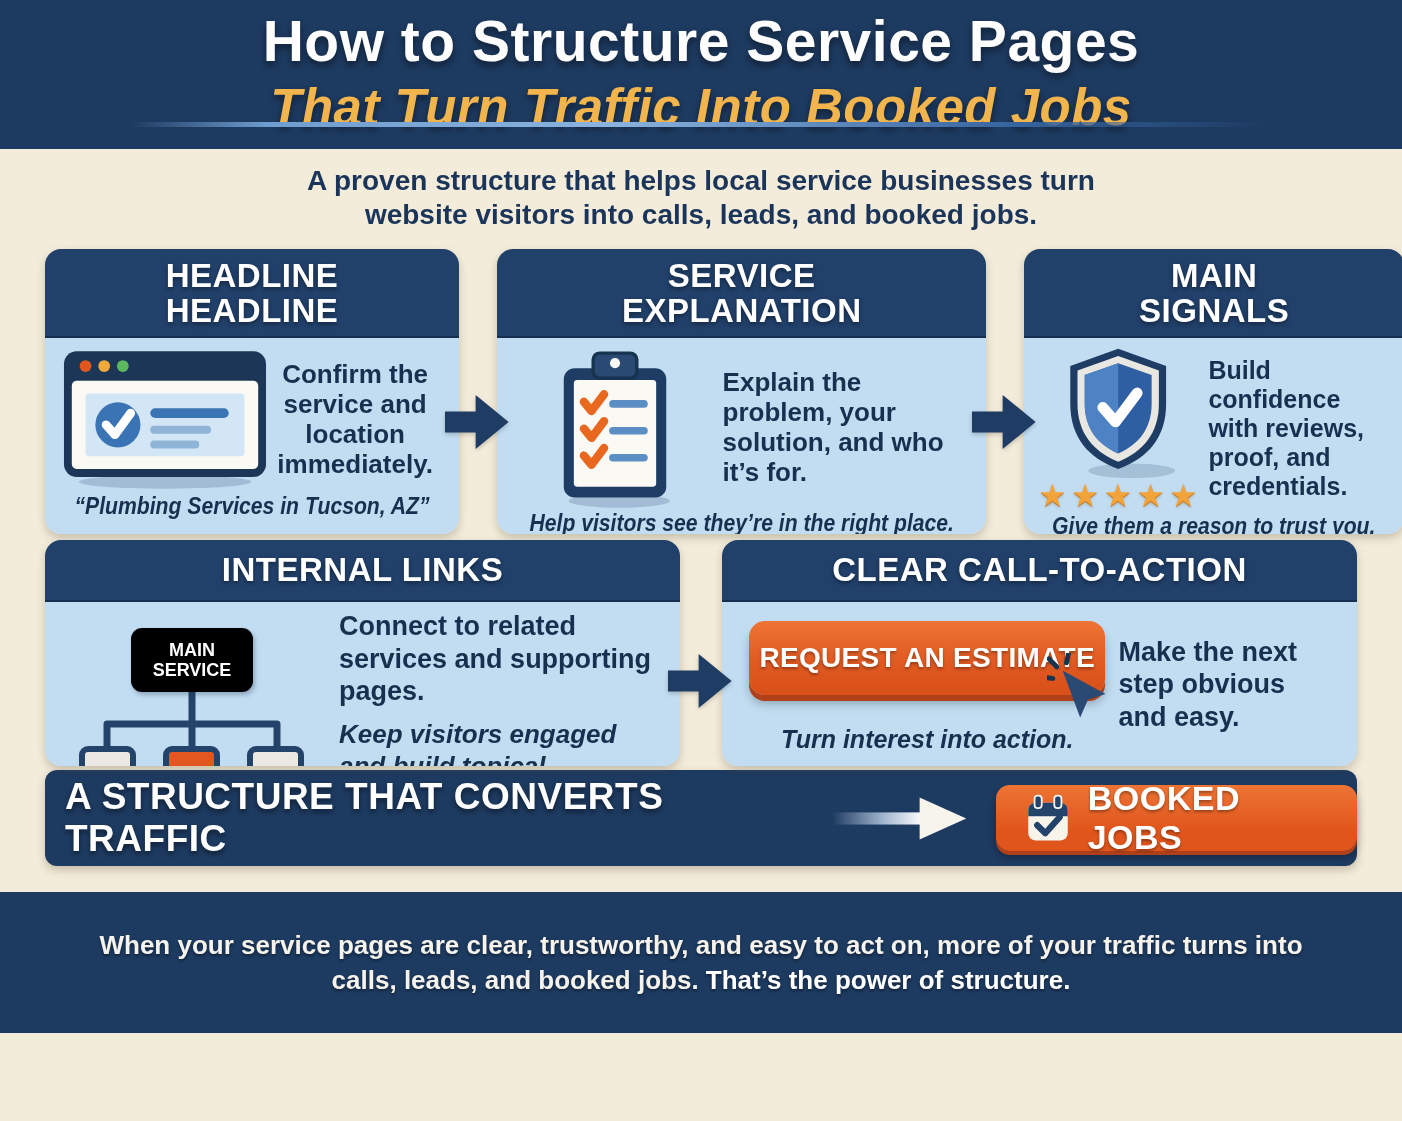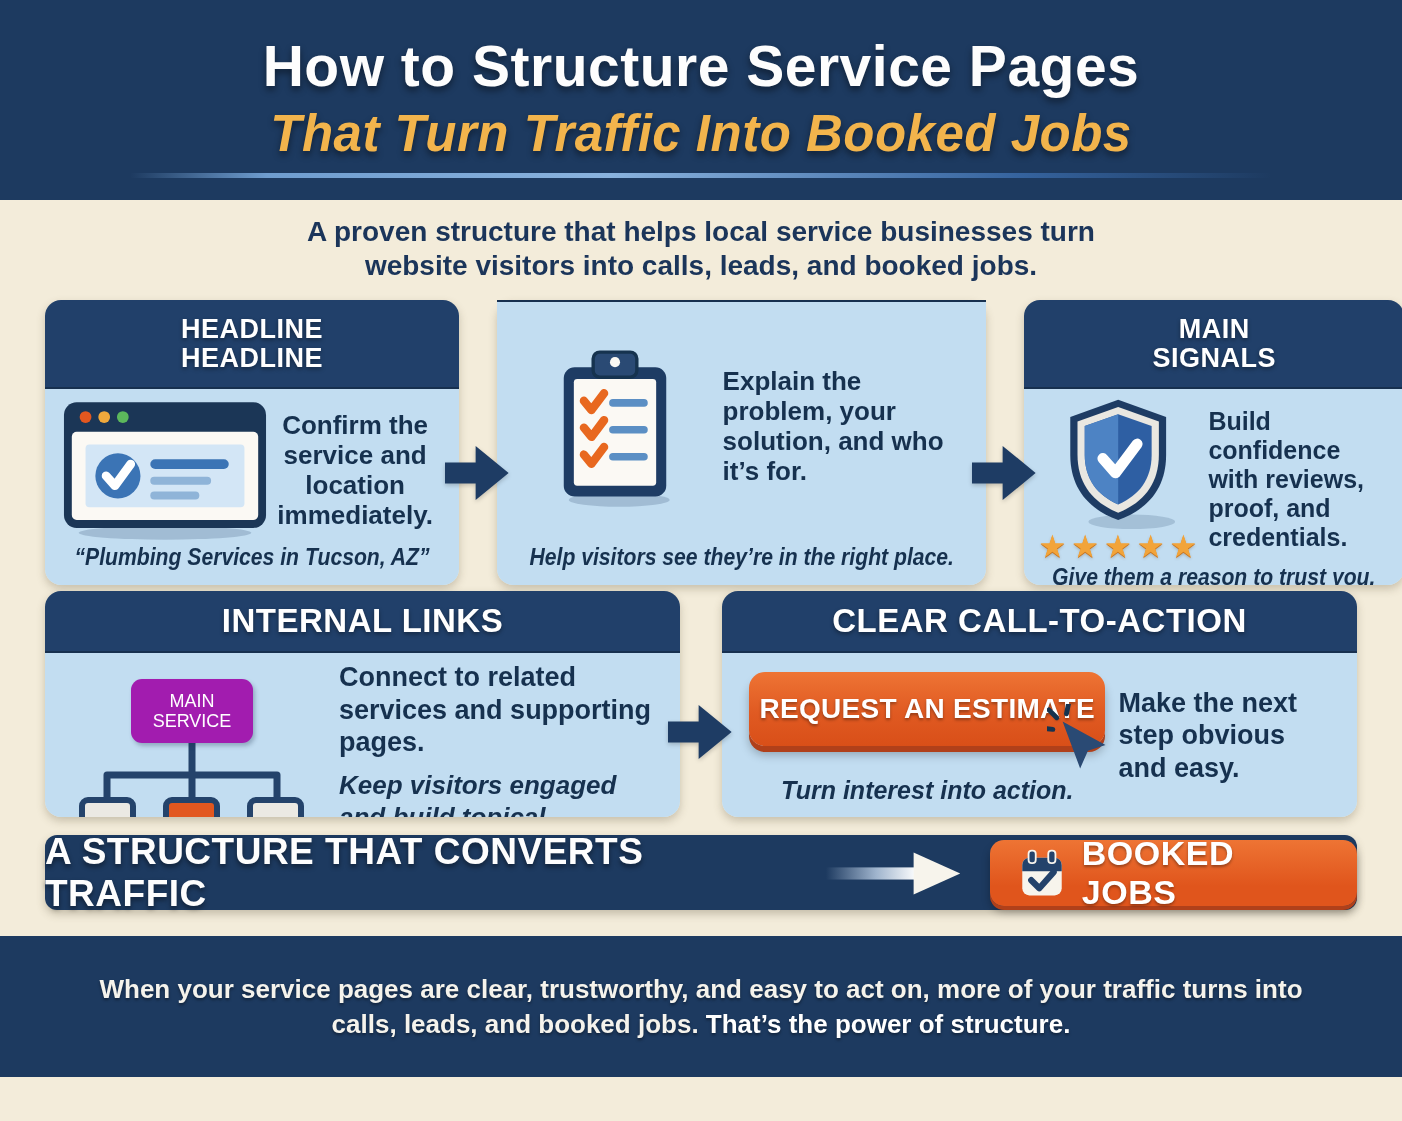--- a/index.html
+++ b/index.html
@@ -8,21 +8,21 @@
     width: 1402px; height: 1121px;
     background: #f3ecda;
     font-family: "Liberation Sans", sans-serif;
     overflow: hidden;
     color: #16314f;
   }
   .page { width: 1402px; height: 1121px; position: relative; }
 
   
   .header {
-    height: 200px; background: #1d3a60;
+    height: 149px; background: #1d3a60;
     display: flex; flex-direction: column; align-items: center; justify-content: center;
     position: relative;
   }
   .header .title {
     color: #fdfdfd; font-size: 57px; font-weight: bold; line-height: 1.02;
     letter-spacing: 0.5px; text-shadow: 0 4px 7px rgba(0,0,0,.45);
   }
   .header .subtitle {
     color: #f2b44c; font-size: 51px; font-weight: bold; font-style: italic;
     margin-top: 8px; text-shadow: 0 4px 7px rgba(0,0,0,.45); letter-spacing: 0.5px;
@@ -47,21 +47,21 @@
     flex: 1; display: flex; flex-direction: column;
     border-radius: 16px;
     box-shadow: 0 4px 8px rgba(90,80,55,.28);
   }
   .card-head {
     background: #21406a; border-radius: 16px 16px 0 0;
     display: flex; flex-direction: column; align-items: center; justify-content: center;
     color: #fff; font-weight: bold; text-align: center;
     text-shadow: 0 2px 4px rgba(0,0,0,.4); letter-spacing: 0.5px;
   }
-  .row1 .card-head { height: 87px; font-size: 27px; line-height: 1.07; }
+  .row1 .card-head { height: 87px; font-size: 33px; line-height: 1.07; }
   .row2 .card-head { height: 60px; font-size: 33px; }
   .card-head span { display: block; }
   .card-body {
     background: #c2ddf1; border-radius: 0 0 16px 16px; flex: 1;
     border-top: 2px solid #17304f;
     display: flex; flex-direction: column; padding: 8px 14px 8px;
     overflow: hidden;
   }
   .body-split { display: flex; flex: 1; align-items: center; }
   .icon-col { display: flex; flex-direction: column; align-items: center; justify-content: center; }
@@ -97,22 +97,22 @@
   .row1 .gap-arrow svg { margin-top: 140px; }
   .row2 .gap-arrow svg { margin-top: 108px; }
   .row2 .gap-arrow { width: 42px; }
 
   
   .links-body { display: flex; align-items: center; gap: 26px; padding-left: 12px; }
   .diagram { position: relative; width: 242px; height: 172px; flex: none; }
   .diagram svg.connectors { position: absolute; inset: 0; }
   .main-box {
     position: absolute; left: 60px; top: 2px; width: 122px; height: 64px;
-    background: #a21caf; border-radius: 11px; color: #fff;
-    font-size: 18px; font-weight: normal; text-align: center; line-height: 1.12;
+    background: #000000; border-radius: 11px; color: #fff;
+    font-size: 18px; font-weight: bold; text-align: center; line-height: 1.12;
     display: flex; align-items: center; justify-content: center; padding: 0 10px;
     box-shadow: 2px 3px 4px rgba(30,50,80,.3);
   }
   .child-box {
     position: absolute; top: 120px; width: 57px; height: 49px;
     border: 6px solid #24436b; border-radius: 9px; background: #ebe9e3;
   }
   .child-1 { left: 8px; }
   .child-2 { left: 92px; background: #e2571f; }
   .child-3 { left: 176px; }
@@ -133,23 +133,24 @@
     color: #fff; font-size: 28px; font-weight: bold; font-family: inherit;
     letter-spacing: 0.3px; text-shadow: 0 2px 3px rgba(0,0,0,.35);
     box-shadow: 0 6px 0 #b0401a, 0 9px 10px rgba(0,0,0,.25);
     cursor: pointer;
   }
   .cursor-icon { position: absolute; right: -20px; bottom: -40px; width: 78px; height: 82px; }
   .cta-note { margin-top: 30px; font-size: 25px; font-weight: bold; font-style: italic; }
 
   
   .banner {
-    margin: 18px 45px 0; height: 75px; background: #1d3a60; border-radius: 12px;
+    margin: 4px 45px 0; height: 96px; background: #1d3a60; border-radius: 12px;
     display: flex; align-items: center; justify-content: center; gap: 26px;
     box-shadow: 0 4px 8px rgba(90,80,55,.3);
+    padding-left: 20px;
   }
   .banner .banner-text {
     color: #fdfdfd; font-size: 37px; font-weight: bold; letter-spacing: 0.5px;
     text-shadow: 0 3px 5px rgba(0,0,0,.45);
   }
   .banner-arrow { width: 140px; height: 54px; flex: none; }
   .badge {
     display: flex; align-items: center; gap: 14px; height: 66px; padding: 0 26px;
     background: linear-gradient(#ee7434 0%, #e0551c 70%); border-radius: 14px;
     box-shadow: 0 4px 0 #b0401a, 0 6px 8px rgba(0,0,0,.3);
@@ -216,20 +217,24 @@
       </div>
     </div>
 
     <div class="gap-arrow">
       <svg viewBox="0 0 56 56">
           <path d="M0 19 H26 V5 L54 28 L26 51 V37 H0 Z" fill="#1e3c64"></path>
         </svg>
     </div>
 
     <div class="card card-service">
+      <div class="card-head">
+        <span>SERVICE</span>
+        <span>EXPLANATION</span>
+      </div>
       <div class="card-body">
         <div class="body-split split-45">
           <div class="icon-col">
             <svg viewBox="0 0 150 192" width="126" height="162">
               <ellipse cx="80" cy="184" rx="60" ry="8" fill="rgba(30,60,100,0.20)"></ellipse>
               <rect x="14" y="26" width="122" height="154" rx="13" fill="#1e3c64"></rect>
               <rect x="26" y="40" width="98" height="127" rx="4" fill="#fbf9f4"></rect>
               <rect x="49" y="8" width="52" height="30" rx="8" fill="#2a4a74" stroke="#16334f" stroke-width="4"></rect>
               <circle cx="75" cy="20" r="6" fill="#fbf9f4"></circle>
               <path d="M38 66 l9 11 l15 -20" stroke="#e8681f" stroke-width="10" fill="none" stroke-linecap="round" stroke-linejoin="round"></path>

